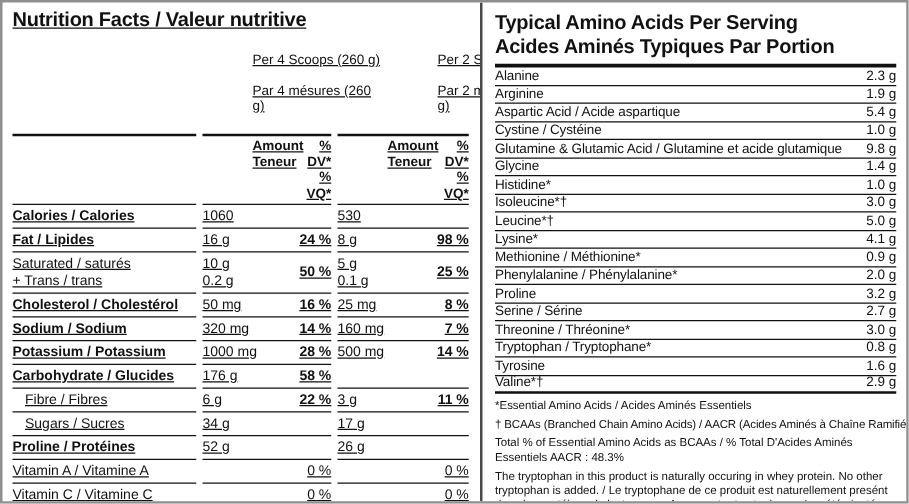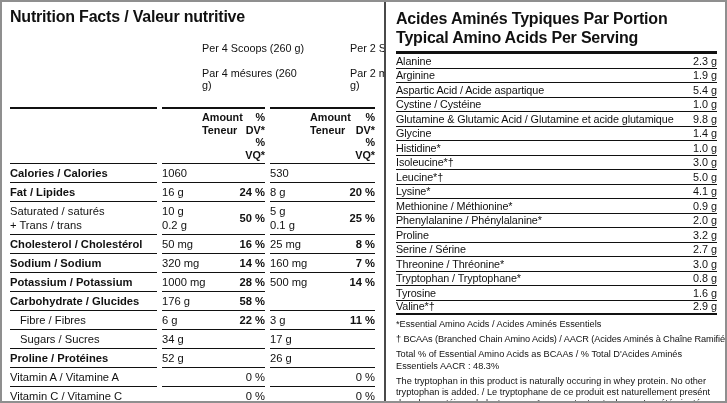--- a/index.html
+++ b/index.html
@@ -11,21 +11,21 @@
   }
   .sheet {
     box-sizing:border-box; width:727px; height:403px;
     border:2px solid #8f8f8f; background:#ffffff;
     display:flex; overflow:hidden;
   }
   
   .panel-left {
     box-sizing:border-box; flex:0 0 384px; width:384px;
     border-right:2px solid #4a4a4a;
-    padding:6px 7px 2px 8px; overflow:hidden;
+    padding:6px 7px 2px 8px; overflow:hidden;text-decoration:underline;
   }
   .nf-title { font-size:16px; font-weight:bold; letter-spacing:-0.2px; margin:0 0 3px 0; line-height:18px; }
   .grid { display:grid; grid-template-columns:147px 103px 105px; column-gap:5px; }
   .serv { font-size:10.8px; line-height:12.5px; margin-bottom:3px;gap:45px; }
   .rule-thick .c { border-top:2.5px solid #111; }
   .colhead .c { padding:2px 0; font-weight:bold; font-size:10.8px; line-height:12.5px; }
   .grp { display:flex; justify-content:space-between; align-items:center; }
   .colhead .grp { align-items:flex-start;margin-left:40px; }
   .amt, .dv, .name, .serv .c { white-space:pre-line; }
   .colhead .dv { text-align:right; }
@@ -105,21 +105,21 @@
           </div>
         </div>
         <div class="grid nrow">
           <div class="c name b">Fat / Lipides</div>
           <div class="c grp">
             <span class="amt">16 g</span>
             <span class="dv b">24 %</span>
           </div>
           <div class="c grp">
             <span class="amt">8 g</span>
-            <span class="dv b">20 %</span>
+            <span class="dv b">98 %</span>
           </div>
         </div>
         <div class="grid nrow">
           <div class="c name">Saturated / saturés
 + Trans / trans</div>
           <div class="c grp">
             <span class="amt">10 g
 0.2 g</span>
             <span class="dv b">50 %</span>
           </div>
@@ -243,22 +243,22 @@
           <div class="c grp">
             <span class="amt"></span>
           </div>
         </div>
       </div>
 
   </section>
 
   <section class="panel-right">
     <h2 class="aa-title">
+      <div>Typical Amino Acids Per Serving</div>
       <div>Acides Aminés Typiques Par Portion</div>
-      <div>Typical Amino Acids Per Serving</div>
     </h2>
     <div class="a-rule"></div>
     <div id="arows">
         <div class="a-row">
           <span class="a-name">Alanine</span>
           <span class="a-val">2.3 g</span>
         </div>
         <div class="a-row">
           <span class="a-name">Arginine</span>
           <span class="a-val">1.9 g</span>

